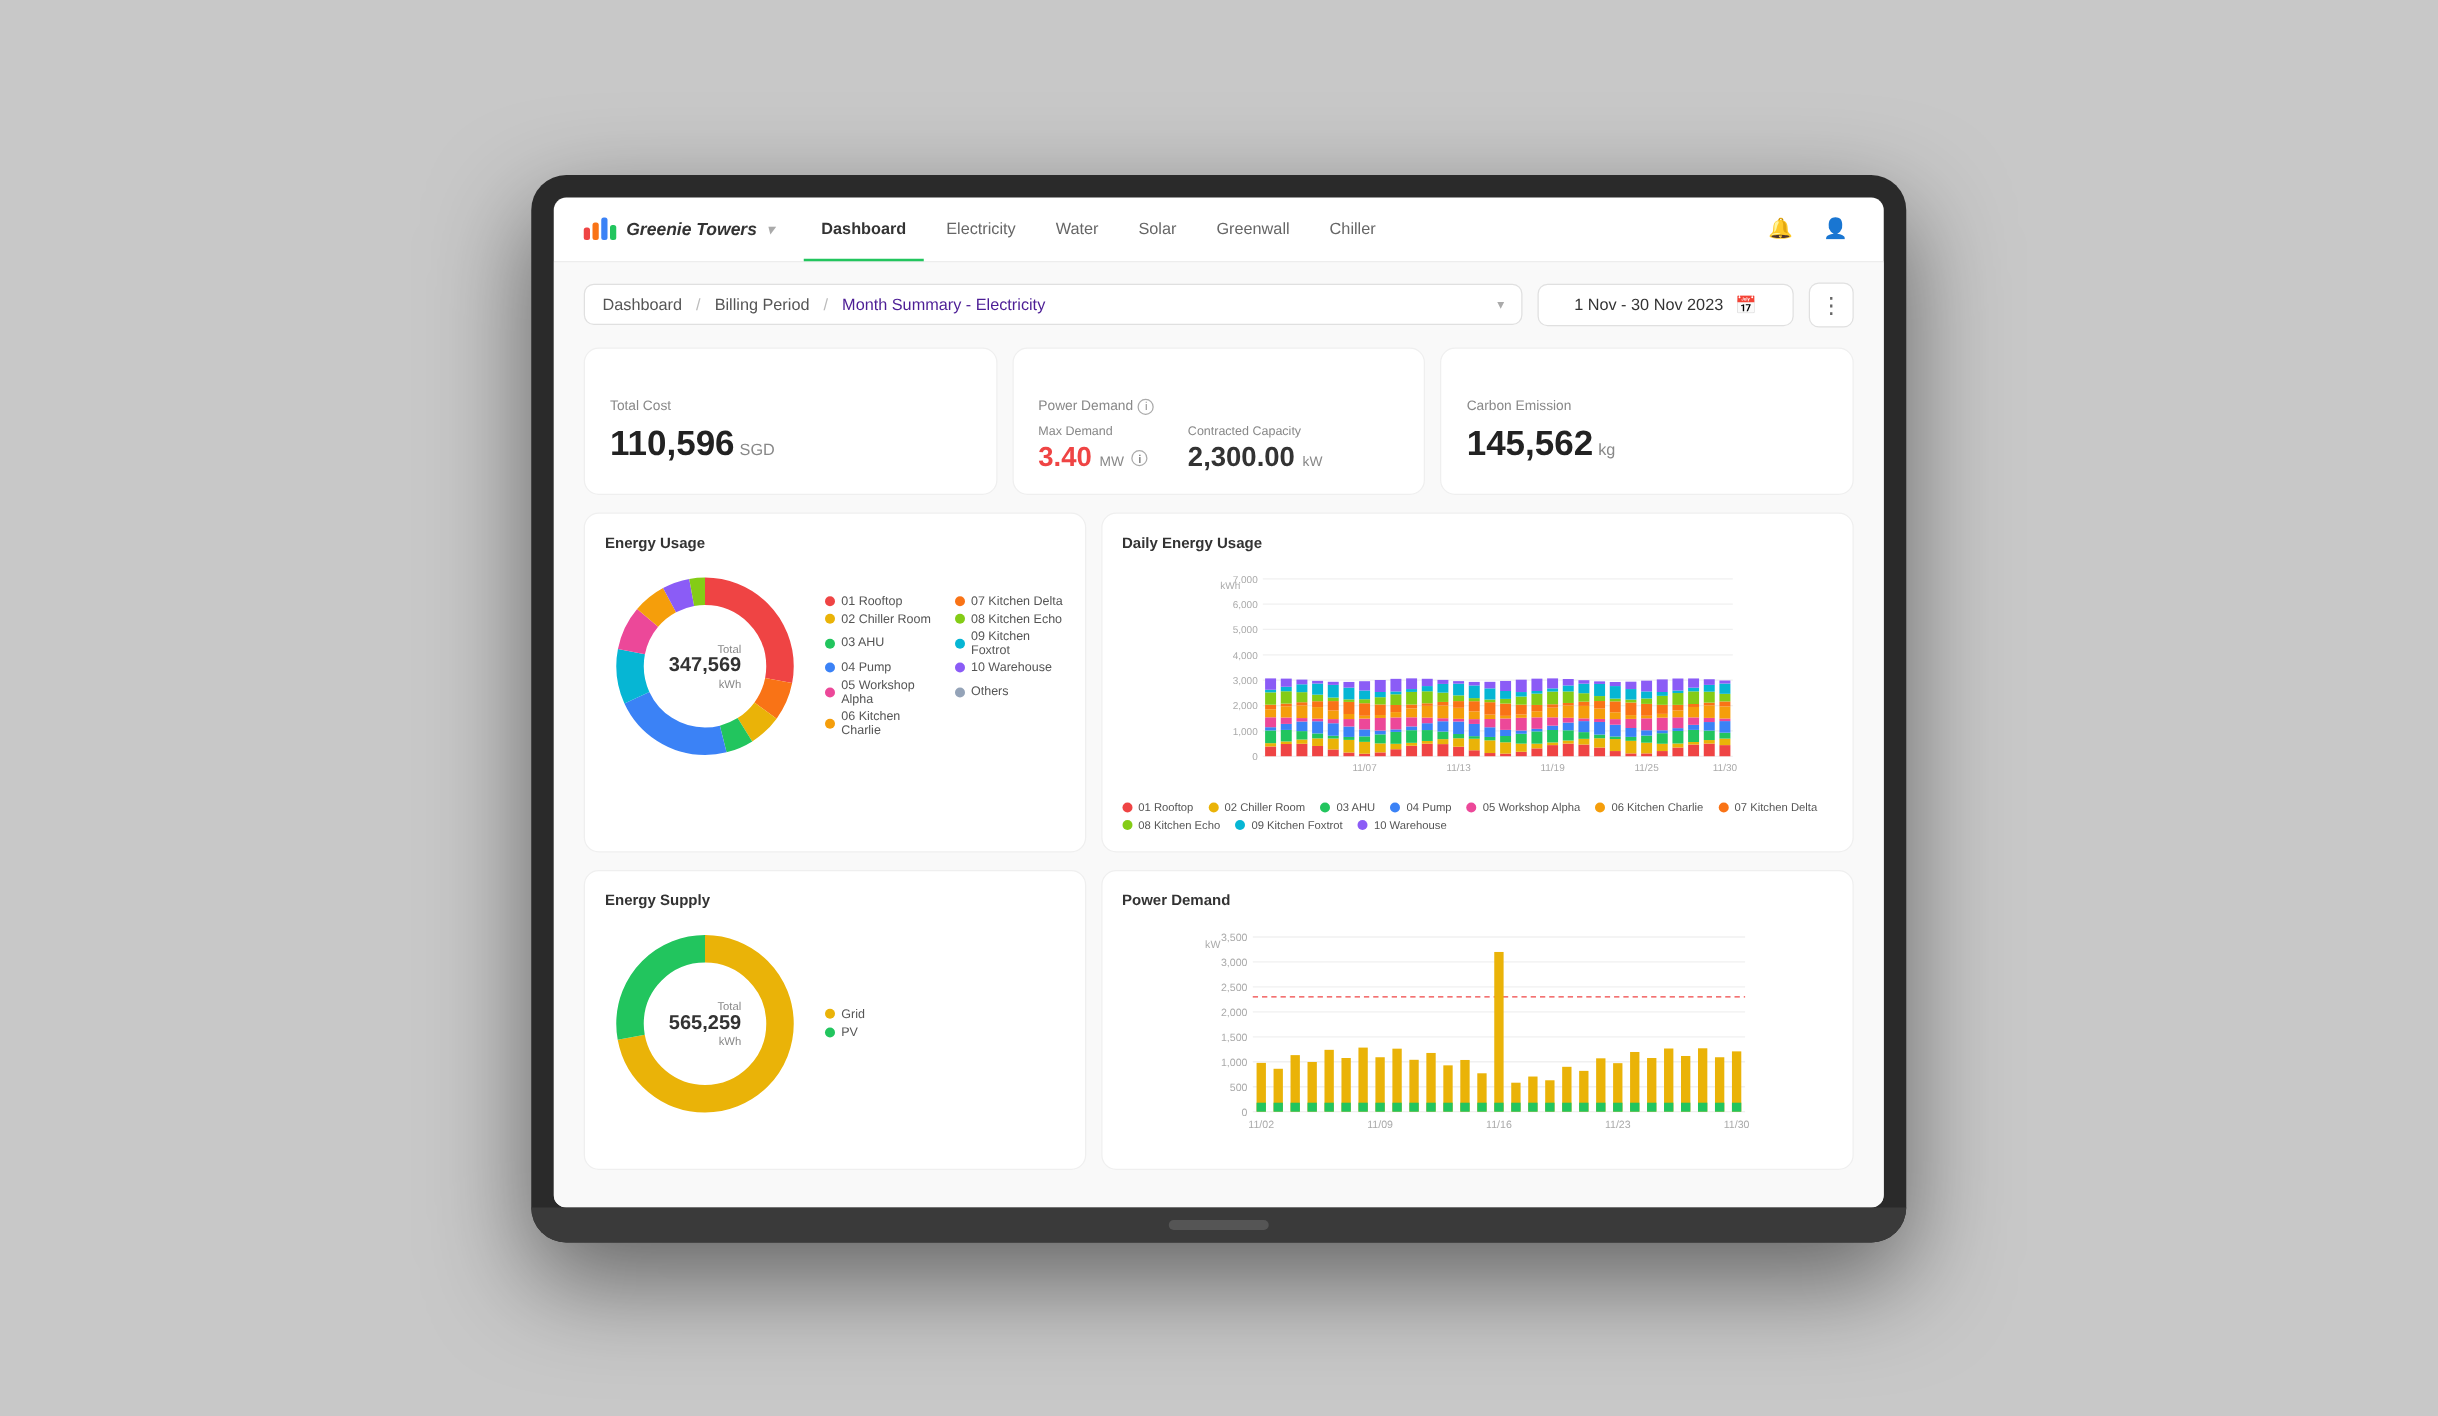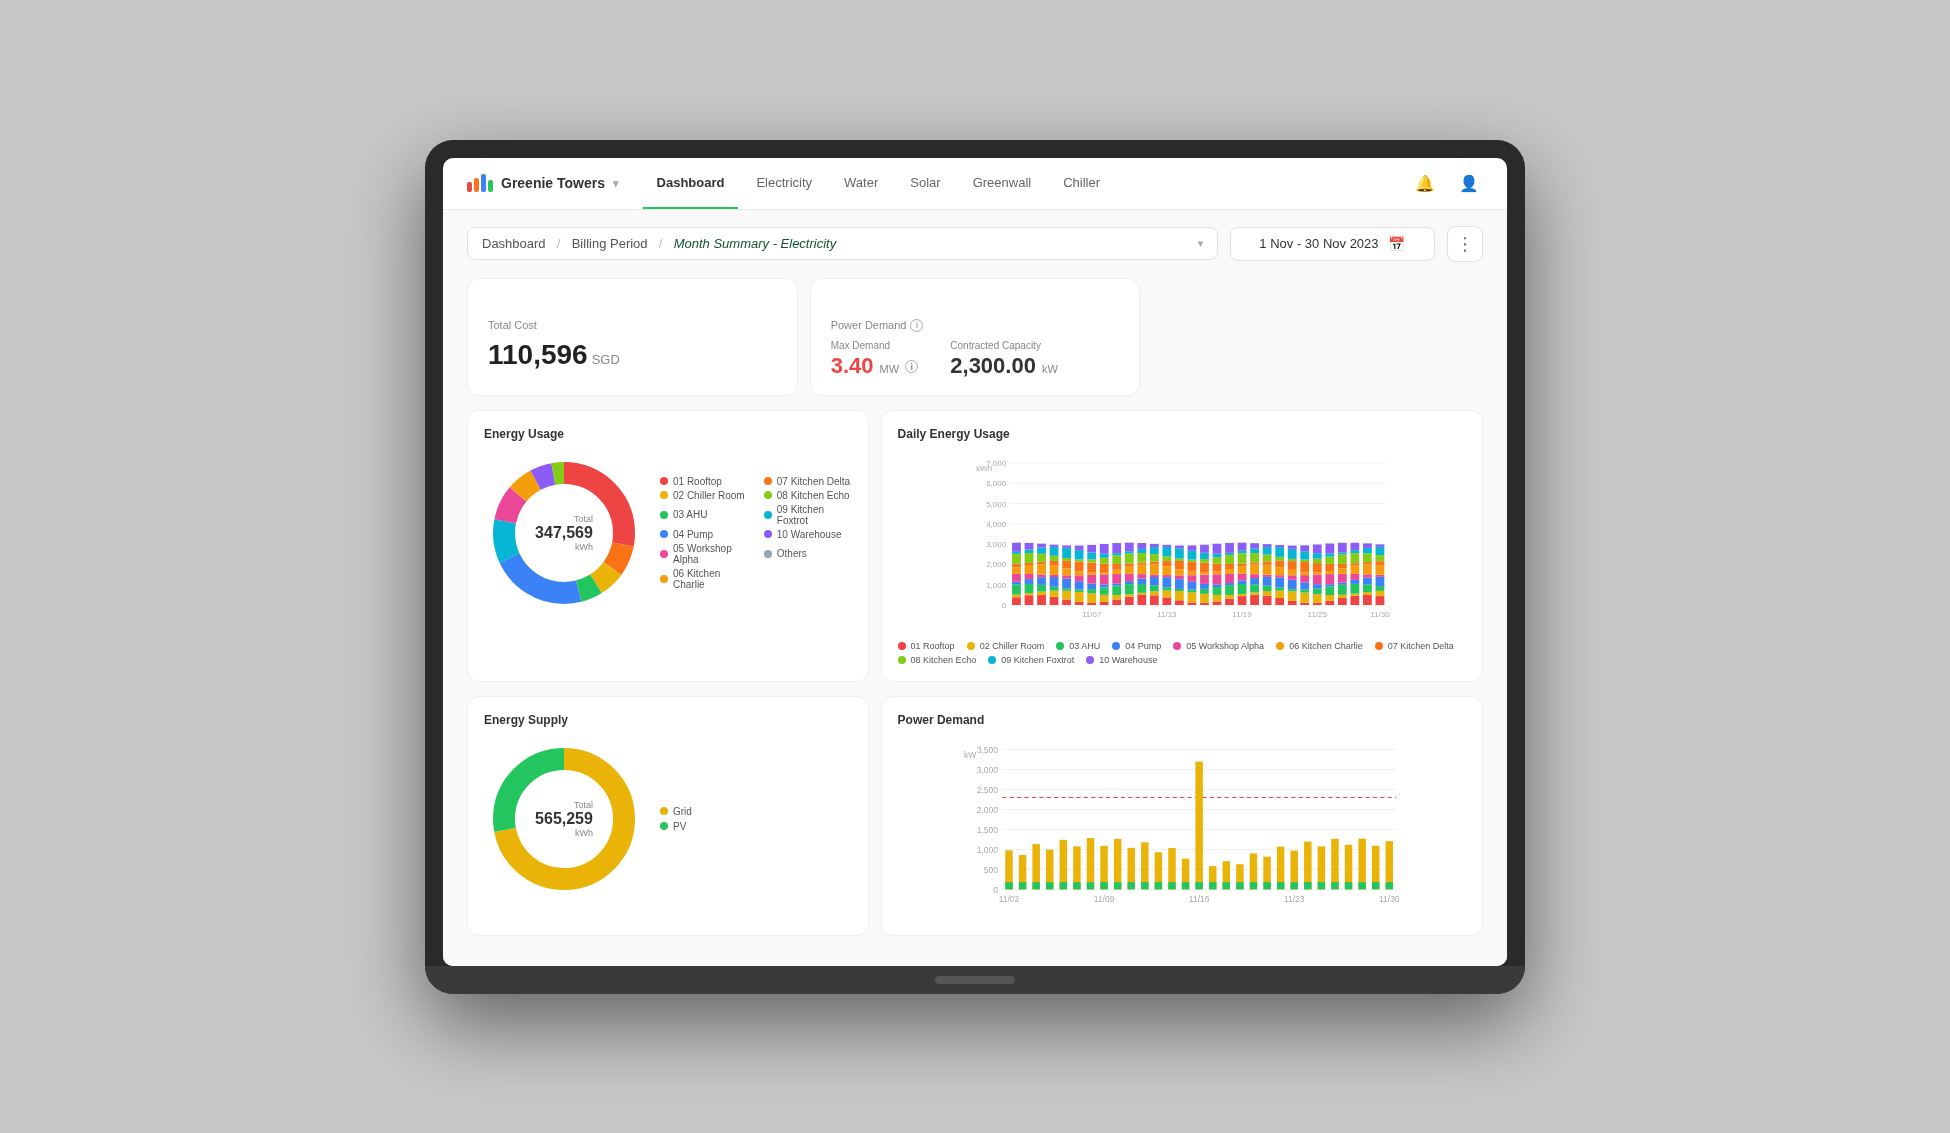--- a/index.html
+++ b/index.html
@@ -51,20 +51,21 @@
       gap: 24px;
     }
     .nav-logo {
       display: flex;
       align-items: center;
       gap: 8px;
       font-size: 14px;
       font-weight: 600;
       color: #333;
       cursor: pointer;
+      font-style: italic;
     }
     .logo-icon {
       display: flex;
       gap: 2px;
       align-items: flex-end;
     }
     .logo-bar {
       width: 5px;
       border-radius: 2px;
     }
@@ -126,21 +127,21 @@
       background: #fff;
       border: 1px solid #e0e0e0;
       border-radius: 8px;
       padding: 8px 14px;
       font-size: 13px;
       color: #555;
       cursor: pointer;
       justify-content: space-between;
     }
     .breadcrumb-text span.sep { color: #bbb; margin: 0 4px; }
-    .breadcrumb-text span.highlight { color: #14532d; font-weight: 500; font-style: italic; }
+    .breadcrumb-text span.highlight { color: #4c1d95; font-weight: 500; }
     .date-picker {
       display: flex;
       align-items: center;
       background: #fff;
       border: 1px solid #e0e0e0;
       border-radius: 8px;
       padding: 8px 28px;
       font-size: 13px;
       color: #333;
       gap: 10px;
@@ -373,20 +374,26 @@
                 <span class="info-icon" style="vertical-align:middle;">i</span>
               </div>
             </div>
             <div class="power-sub">
               <div class="power-sub-label">Contracted Capacity</div>
               <div class="power-sub-value" style="color:#333;">
                 <span>2,300.00</span>
                 <span class="unit">kW</span>
               </div>
             </div>
+          </div>
+        </div>
+        <div class="card">
+          <div class="card-title">Carbon Emission</div>
+          <div class="card-value">
+            <span>145,562</span><span class="unit">kg</span>
           </div>
         </div>
       </div>
 
       <div class="charts-row">
 
         <div class="chart-card">
           <div class="chart-title">Energy Usage</div>
           <div class="donut-container">
             <div class="donut-wrap">

